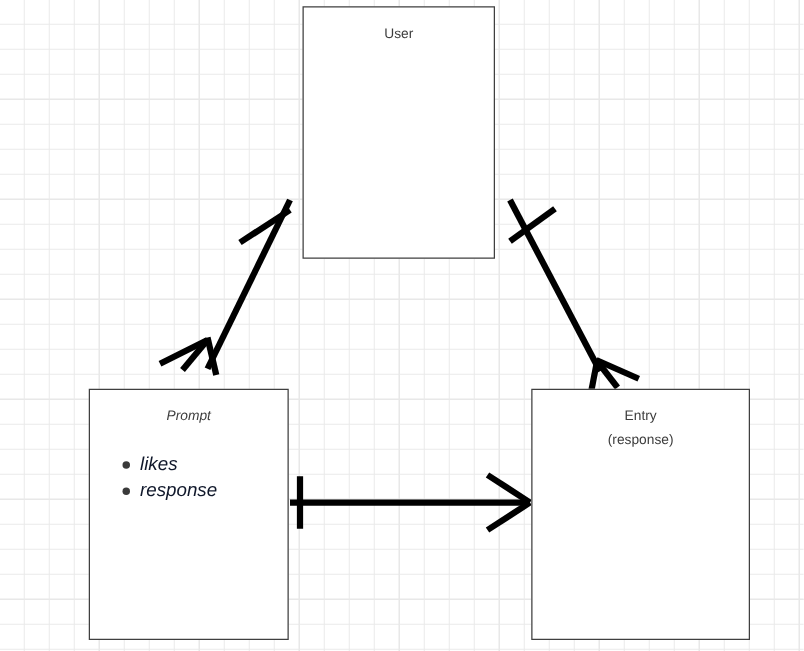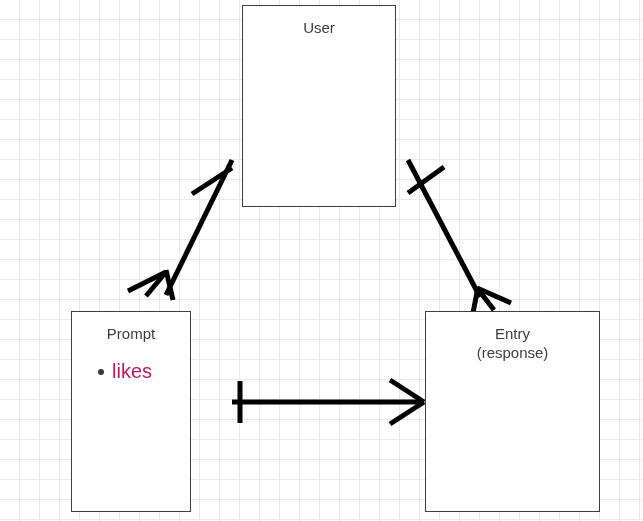--- a/index.html
+++ b/index.html
@@ -32,33 +32,33 @@
   }
   .entity {
     position: absolute;
     box-sizing: border-box;
     background: #ffffff;
     border: 1.6px solid #3f3f3f;
   }
   .entity-title {
     text-align: center;
     color: #3c3c3c;
-    font-size: 15px;
+    font-size: 11px;
     line-height: 19px;
     padding-top: 12px;
     white-space: pre-line;
   }
   .attr-list {
     list-style: none;
     margin: 0;
     padding: 18px 0 0 26px;
   }
   .attr-list li {
-    color: #be185d;
-    font-size: 20px;
+    color: #0f172a;
+    font-size: 15px;
     line-height: 21px;
     position: relative;
     padding-left: 14px;
   }
   .attr-list li::before {
     content: "";
     position: absolute;
     left: 0;
     top: 8px;
     width: 6px;
@@ -107,24 +107,25 @@
       <line x1="240" y1="381" x2="240" y2="423" stroke-width="5"></line>
       <line x1="424" y1="402" x2="390" y2="380" stroke-width="5"></line>
       <line x1="424" y1="402" x2="390" y2="424" stroke-width="5"></line>
     </g>
   </svg>
 
   <div class="entity" style="left:242px; top:5px; width:154px; height:202px;">
     <div class="entity-title">User</div>
   </div>
 
-  <div class="entity" style="left:71px; top:311px; width:120px; height:201px;">
+  <div class="entity" style="left:71px; top:311px; width:160px; height:201px;font-style:italic;">
     <div class="entity-title">Prompt</div>
     <ul class="attr-list">
       <li>likes</li>
+      <li>response</li>
     </ul>
   </div>
 
   <div class="entity" style="left:425px; top:311px; width:175px; height:201px;">
     <div class="entity-title">Entry
 (response)</div>
   </div>
 
 </div>
 

